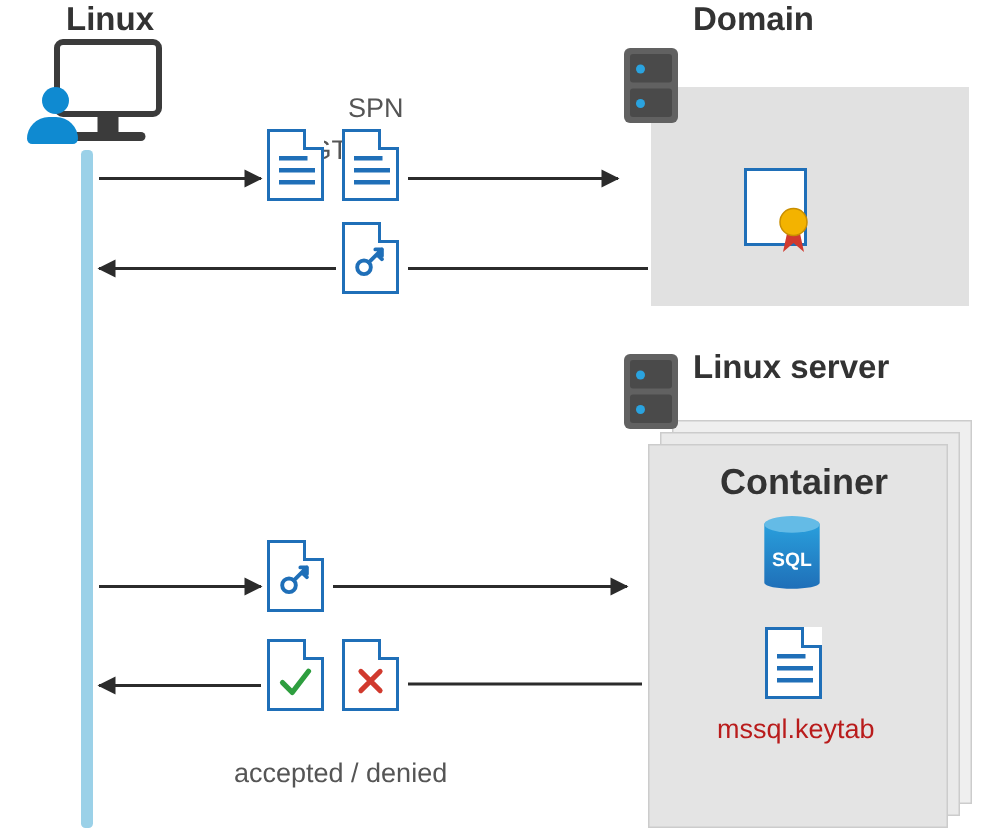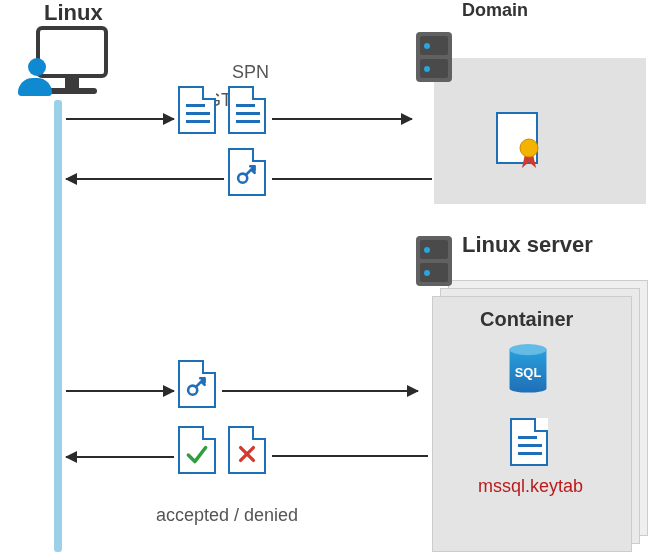--- a/index.html
+++ b/index.html
@@ -176,21 +176,21 @@
   <div class="stand"></div>
   <div class="base"></div>
 </div>
 <div class="user-icon" style="left:18px; top:58px;" data-name="user-icon">
   <div class="head"></div>
   <div class="body"></div>
 </div>
 
 <div class="lifeline" style="left:54px; top:100px; height:452px;" data-name="client-lifeline"></div>
 
-<div class="abs label bold" style="left:462px; top:0px; font-size:18px; line-height:1.15;" data-name="domain-controller-label">
+<div class="abs label bold" style="left:462px; top:0px; font-size:22px; line-height:1.15;" data-name="domain-controller-label">
   <span data-name="domain-controller-label-l1">Domain</span><br>
 </div>
 
 <div class="panel" style="left:434px; top:58px; width:212px; height:146px;" data-name="domain-controller-panel"></div>
 <div class="server" style="left:416px; top:32px;" data-name="domain-controller-server-icon">
   <div class="slot">
       <div class="led"></div>
     </div>
   <div class="slot">
       <div class="led"></div>
@@ -248,21 +248,21 @@
 
 <div class="server" style="left:416px; top:236px;" data-name="linux-server-icon">
   <div class="slot">
       <div class="led"></div>
     </div>
   <div class="slot">
       <div class="led"></div>
     </div>
 </div>
 
-<div class="abs label bold" style="left:480px; top:308px; font-size:20px;" data-name="container-label">Container</div>
+<div class="abs label bold" style="left:480px; top:308px; font-size:24px;" data-name="container-label">Container</div>
 
 <div class="sql" style="left:504px; top:340px;" data-name="sql-database-icon">
   <svg width="52" height="62" viewBox="0 0 52 62">
     <defs>
       <linearGradient id="g1" x1="0" x2="0" y1="0" y2="1">
         <stop offset="0" stop-color="#2aa3df"></stop>
         <stop offset="1" stop-color="#1f6fb8"></stop>
       </linearGradient>
     </defs>
     <path d="M6 10 C6 4 46 4 46 10 L46 52 C46 58 6 58 6 52 Z" fill="url(#g1)"></path>

